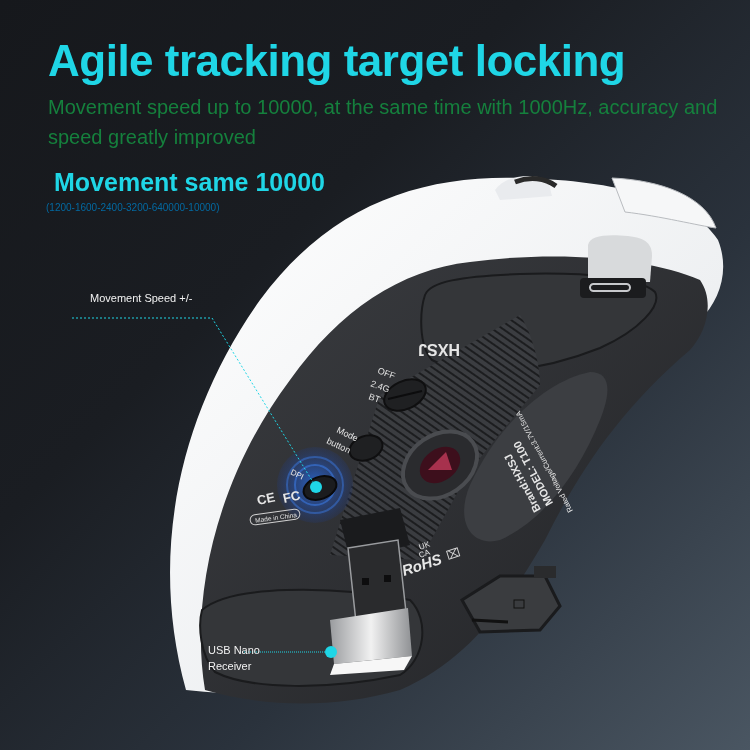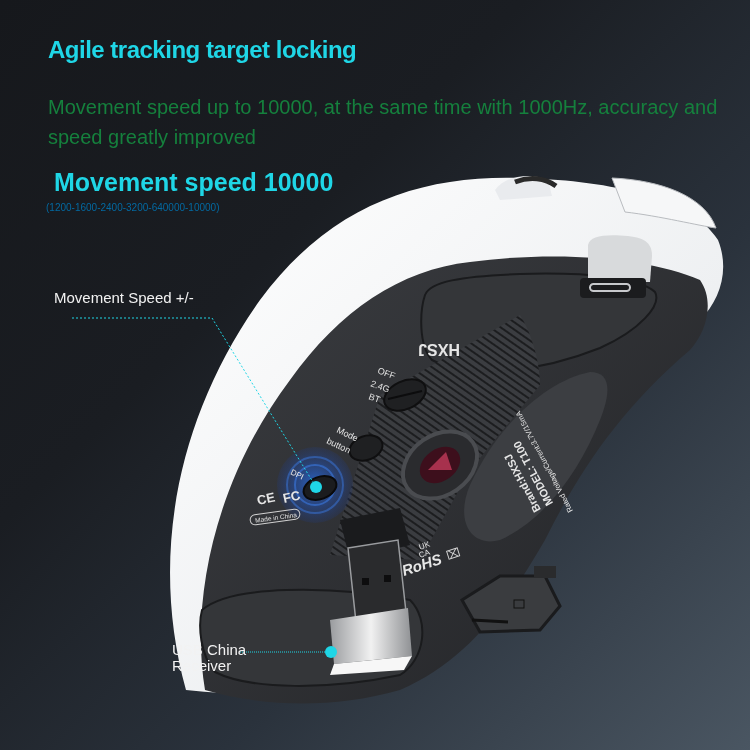--- a/index.html
+++ b/index.html
@@ -1,33 +1,33 @@
 <!DOCTYPE html>
 <html><head>
 <meta charset="utf-8">
 <style>
   html,body{margin:0;padding:0;}
   body{width:750px;height:750px;overflow:hidden;position:relative;
     background:linear-gradient(135deg,#16181c 0%,#1a1d22 35%,#2a323c 65%,#4a5662 100%);
     font-family:"Liberation Sans",sans-serif;color:#fff;}
   .abs{position:absolute;}
-  .title{left:48px;top:36px;font-size:24px;font-weight:bold;color:var(--accent);letter-spacing:-0.5px;white-space:nowrap;}
+  .title{left:48px;top:36px;font-size:44px;font-weight:bold;color:var(--accent);letter-spacing:-0.5px;white-space:nowrap;}
   .subtitle{left:48px;top:92px;font-size:20px;line-height:30px;color:#15803d;width:680px;}
   .speed-head{left:54px;top:168px;font-size:25px;font-weight:bold;color:var(--accent);white-space:nowrap;}
   .speed-list{left:46px;top:202px;font-size:10px;color:#0369a1;white-space:nowrap;}
-  .callout-label{font-size:15px;color:#f2f2f2;white-space:nowrap;line-height:18px;}
+  .callout-label{font-size:11px;color:#f2f2f2;white-space:nowrap;line-height:18px;margin-left:36px;}
   svg.scene{position:absolute;left:0;top:0;}
   .mouse-text{font-family:"Liberation Sans",sans-serif;fill:#e6e6e6;}
 </style>
 </head>
 <body style="--accent: #1fd6e6;">
 
 <div class="abs title">Agile tracking target locking</div>
 <div class="abs subtitle">Movement speed up to 10000, at the same time with 1000Hz, accuracy and speed greatly improved</div>
-<div class="abs speed-head">Movement speed 10000</div>
+<div class="abs speed-head">Movement same 10000</div>
 <div class="abs speed-list">(1200-1600-2400-3200-640000-10000)</div>
 
 <svg class="scene" width="750" height="750" viewBox="0 0 750 750">
   <defs>
     <linearGradient id="shellG" x1="0" y1="0" x2="1" y2="1">
       <stop offset="0" stop-color="#ffffff"></stop>
       <stop offset="0.6" stop-color="#eef0f2"></stop>
       <stop offset="1" stop-color="#c9ccd0"></stop>
     </linearGradient>
     <linearGradient id="baseG" x1="0" y1="0" x2="1" y2="1">
@@ -133,14 +133,14 @@
     <line x1="472" y1="620" x2="508" y2="622" stroke="#111" stroke-width="3"></line>
     <rect x="514" y="600" width="10" height="8" fill="none" stroke="#111" stroke-width="1"></rect>
   </g>
 
   <path d="M72,318 L212,318 L316,487" stroke="#1fd6e6" stroke-width="1" stroke-dasharray="2,2" fill="none"></path>
   <line x1="240" y1="652" x2="330" y2="652" stroke="#1fd6e6" stroke-width="1" stroke-dasharray="1,1"></line>
   <circle cx="331" cy="652" r="6" fill="#1fd6e6"></circle>
 </svg>
 
 <div class="abs callout-label" style="left:54px;top:289px;">Movement Speed +/-</div>
-<div class="abs callout-label" style="left:172px;top:641px;">USB China</div>
+<div class="abs callout-label" style="left:172px;top:641px;">USB Nano</div>
 <div class="abs callout-label" style="left:172px;top:657px;text-align:center;">Receiver</div>
 
 </body></html>

